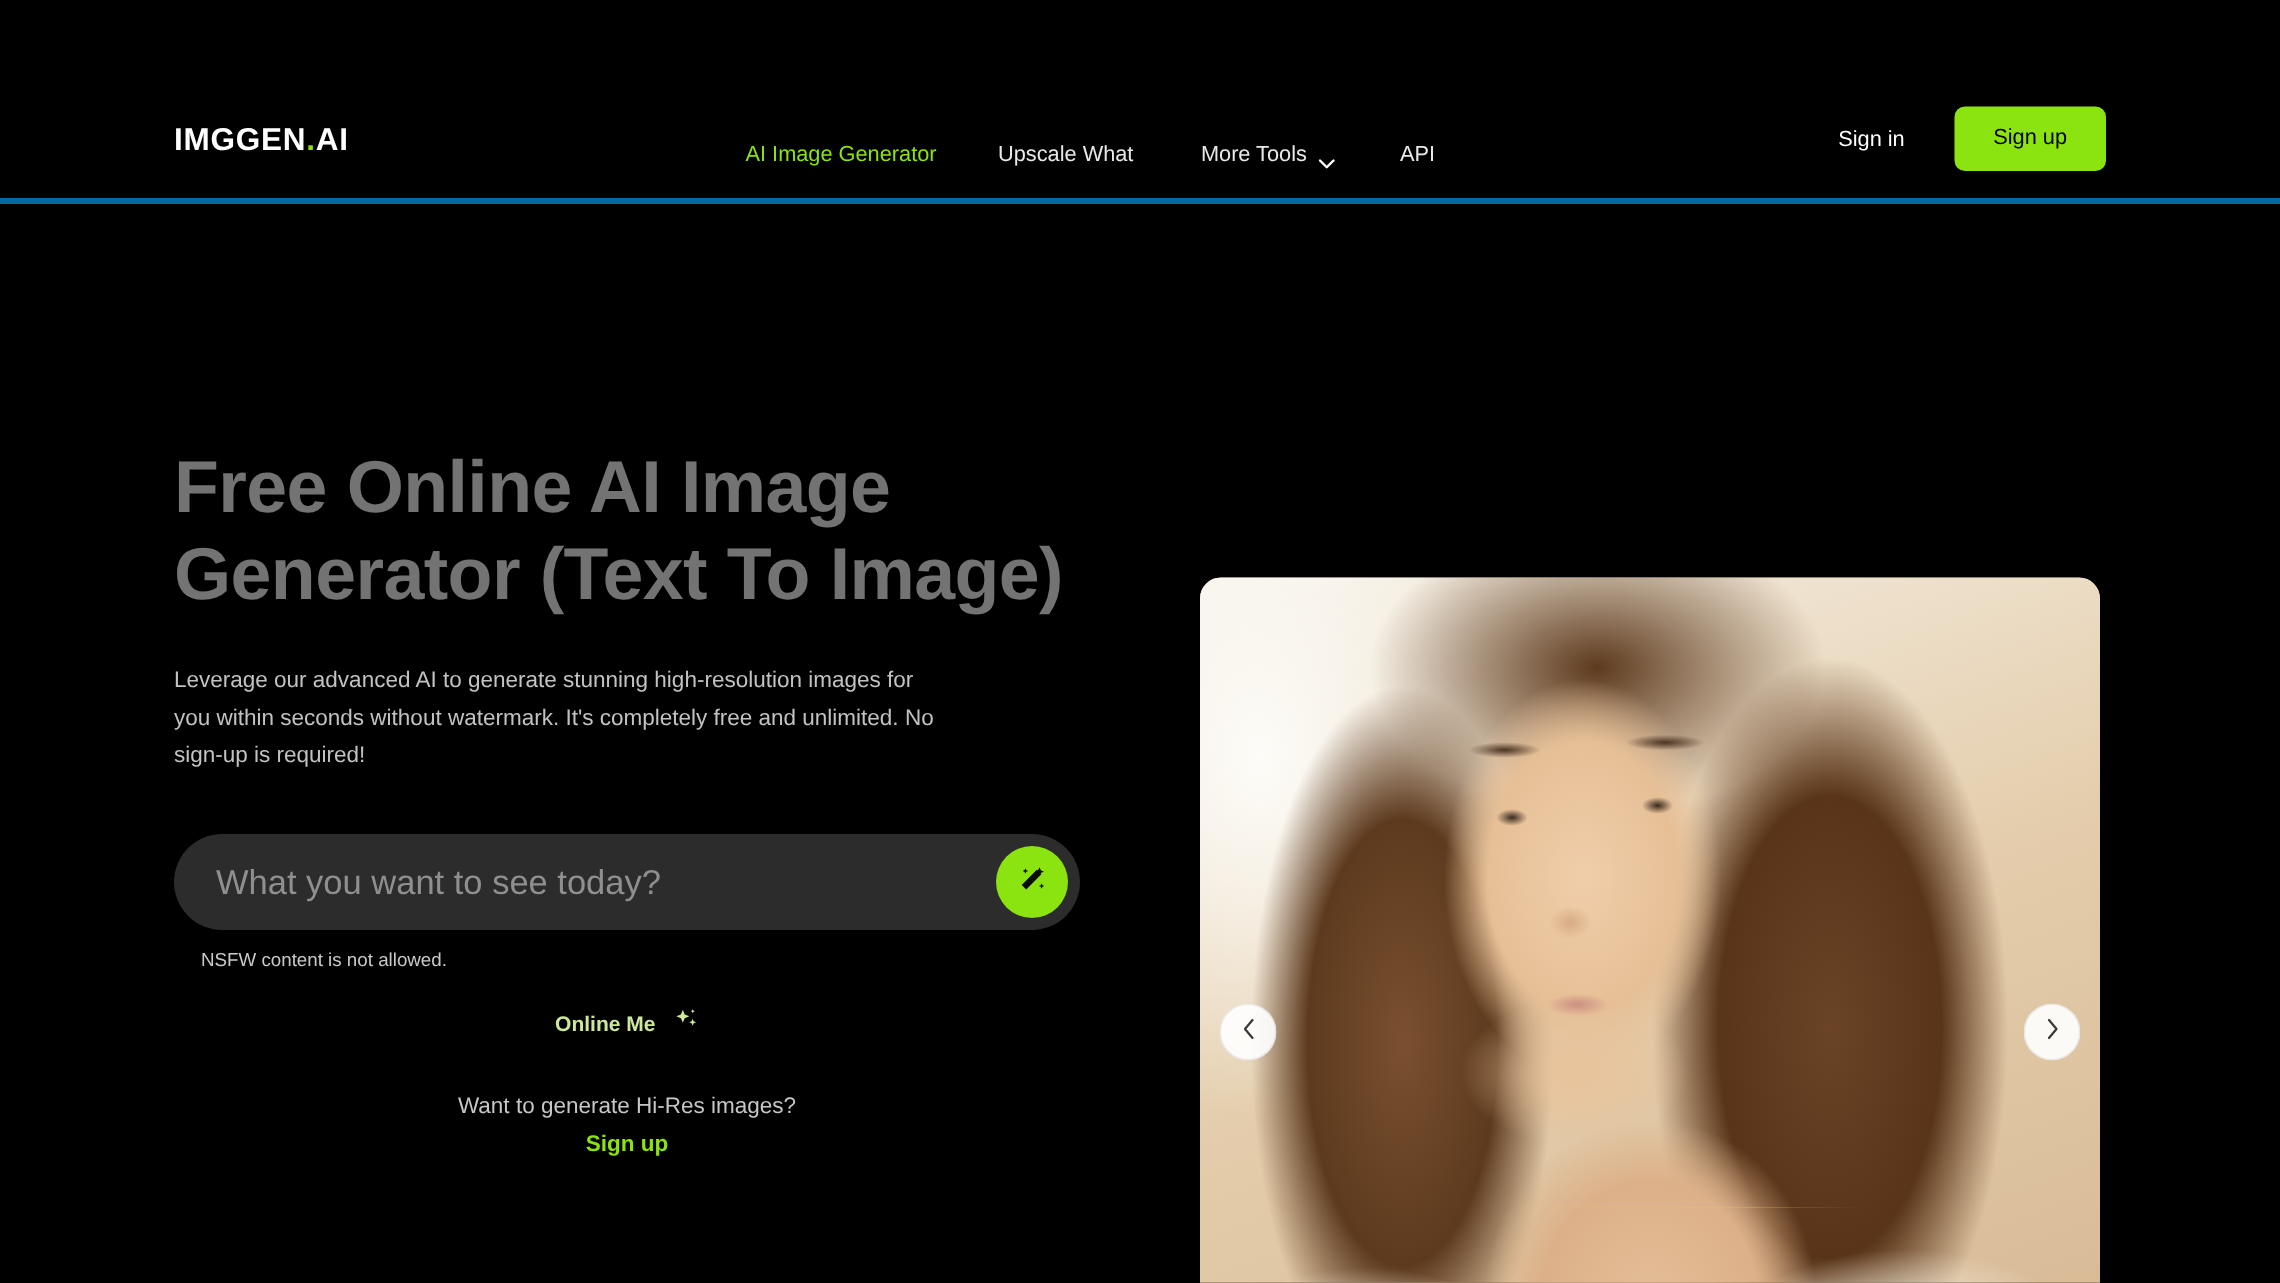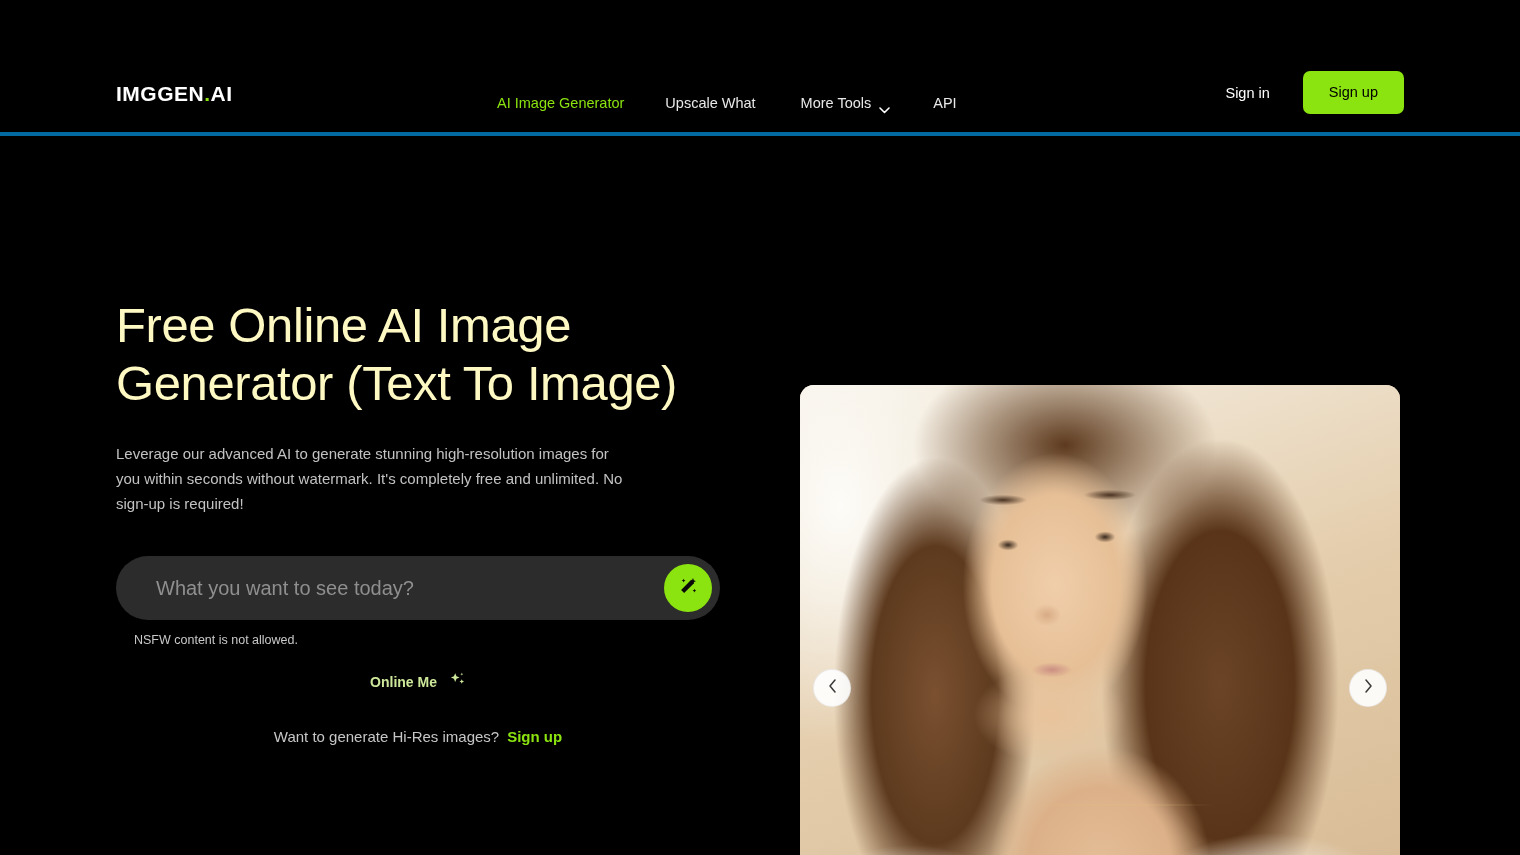--- a/index.html
+++ b/index.html
@@ -98,22 +98,22 @@
   .left-col {
     position:absolute;
     left:116px;
     top:160px;
     width:620px;
   }
 
   .hero-title {
     font-size:49px;
     line-height:58px;
-    font-weight:400;
-    color:#fef9c3;
+    font-weight:700;
+    color:#737373;
     letter-spacing:-0.4px;
     max-width:600px;
   }
 
   .hero-sub {
     margin-top:29px;
     font-size:15px;
     line-height:25px;
     color:#c2c2c2;
     max-width:510px;
@@ -128,23 +128,23 @@
     border-radius:34px;
     display:flex;
     align-items:center;
   }
   .prompt-input {
     flex:1;
     background:transparent;
     border:none;
     outline:none;
     color:#ffffff;
-    font-size:20px;
+    font-size:23px;
     font-family:"Liberation Sans", sans-serif;
-    padding-left:40px;
+    padding-left:28px;
     padding-right:80px;
   }
   .prompt-input::placeholder { color:#8f8f8f; }
   .generate-btn {
     position:absolute;
     right:8px;
     top:8px;
     width:48px; height:48px;
     background:#8BE30F;
     border:none;
@@ -177,20 +177,21 @@
     color:#cde89a;
   }
 
   .hires-row {
     margin-top:36px;
     width:604px;
     display:flex;
     align-items:center;
     justify-content:center;
     gap:8px;
+    flex-direction:column;
   }
   .hires-text { font-size:15px; color:#c6c6c6; }
   .hires-link {
     font-size:15px;
     font-weight:700;
     color:#8BE30F;
     cursor:pointer;
   }
 
   

